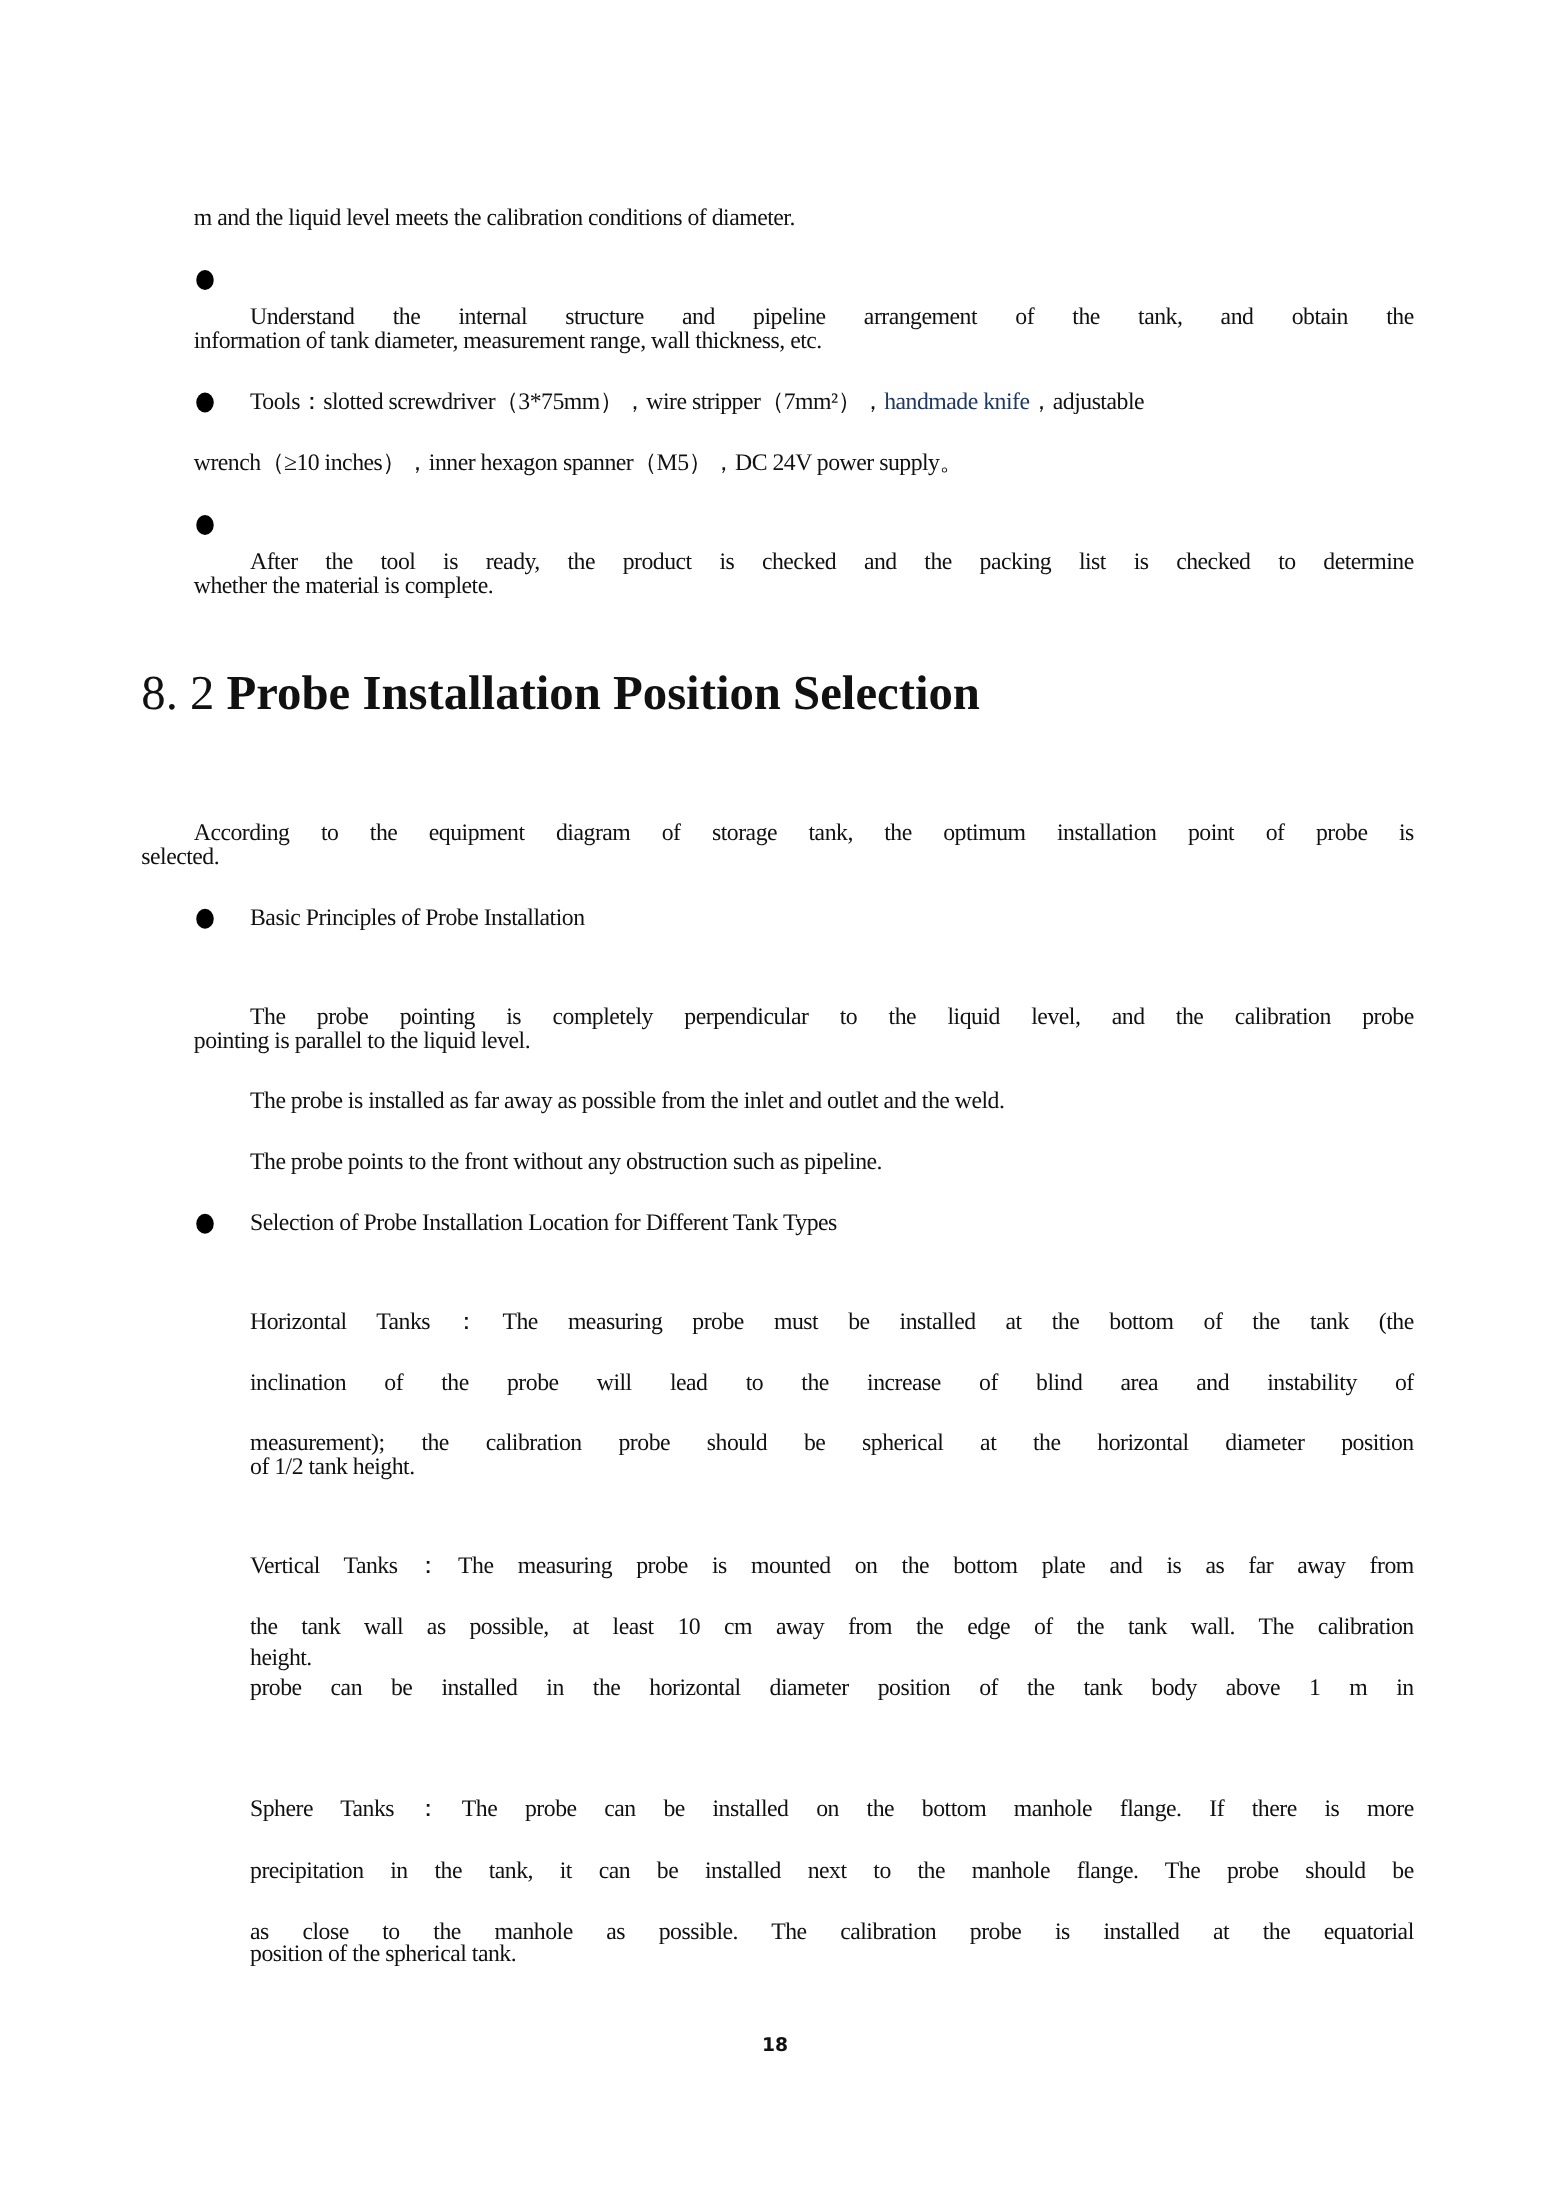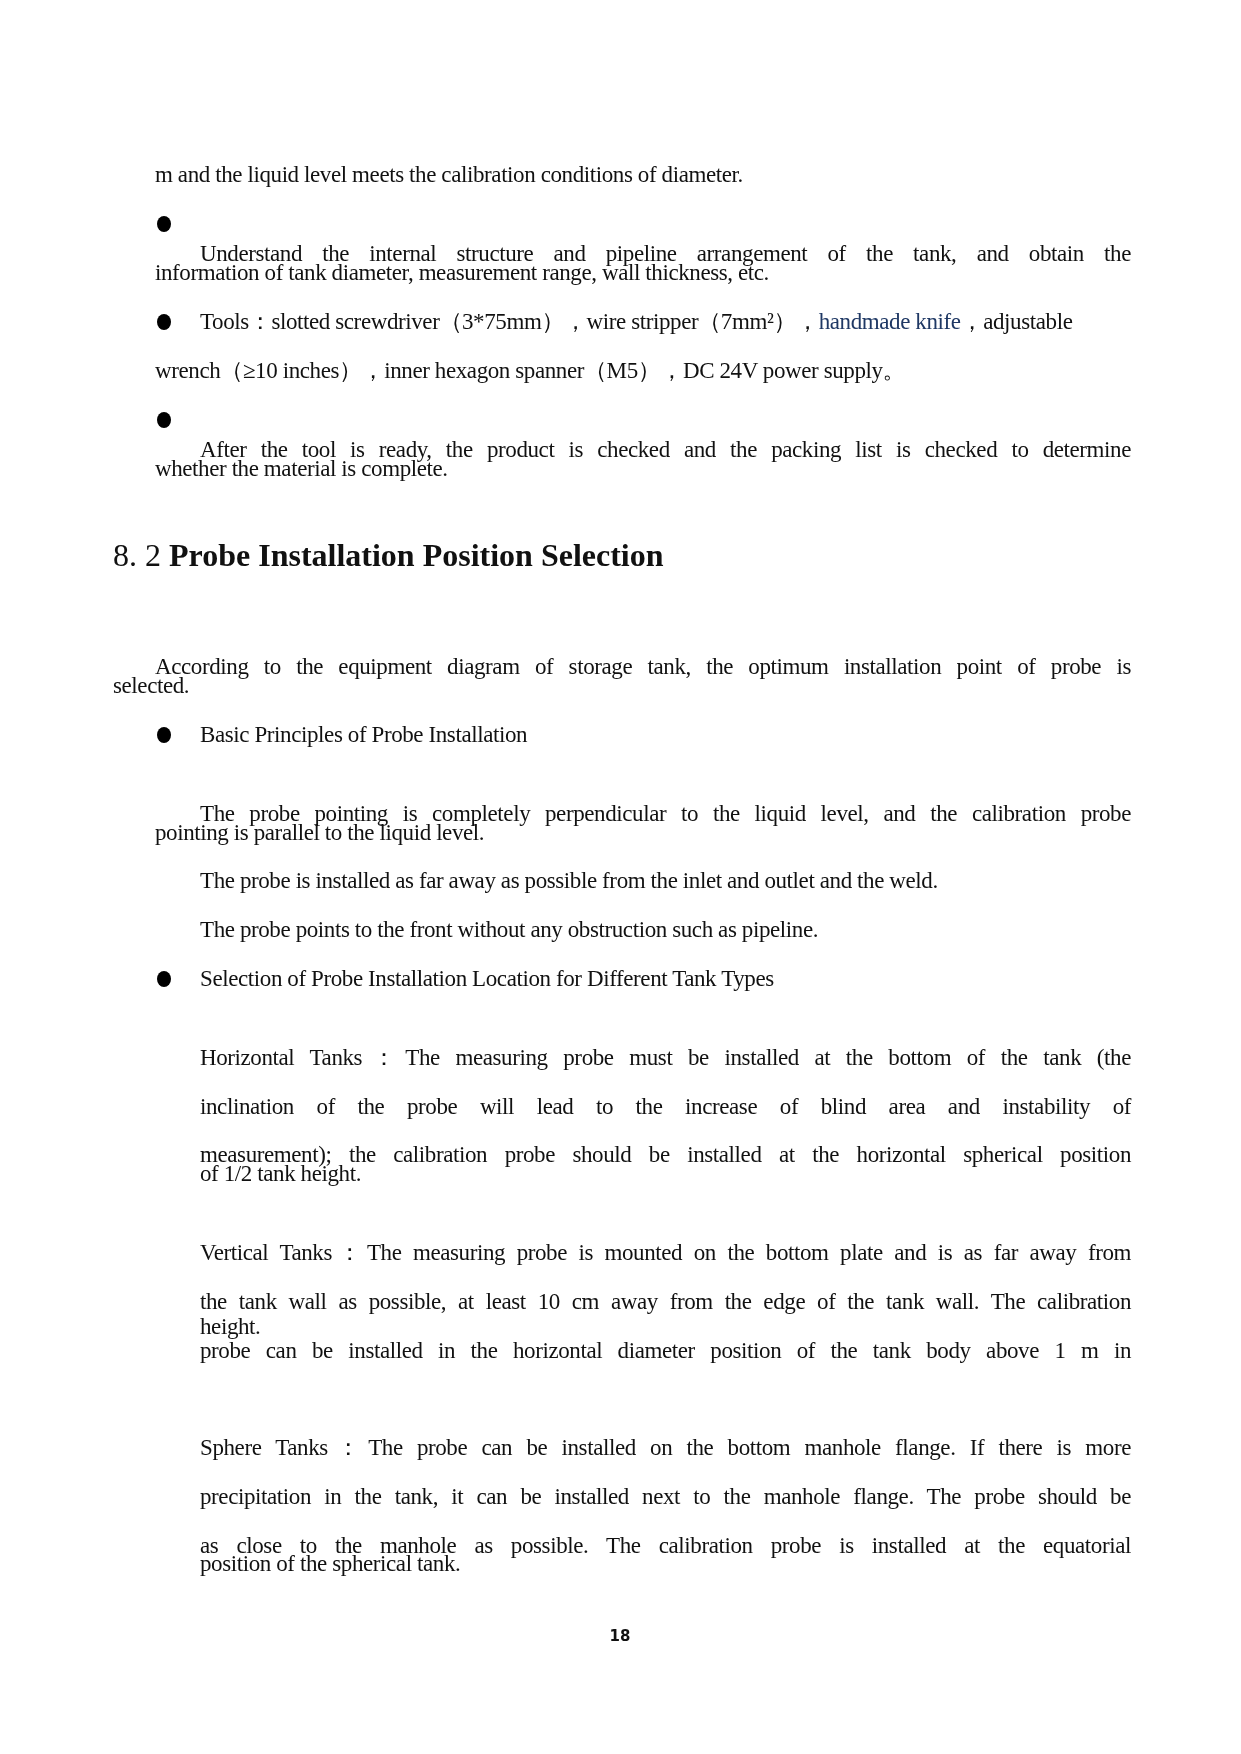--- a/index.html
+++ b/index.html
@@ -1,22 +1,22 @@
 <!DOCTYPE html>
 <html><head>
 <meta charset="utf-8">
 <style>
   html, body { margin: 0; padding: 0; background: #ffffff; }
   body { width: 1241px; height: 1754px; position: relative; overflow: hidden;
          font-family: "Liberation Serif", "DejaVu Serif", serif; color: #111; }
   .page { position: absolute; left: 0; top: 0; width: 1241px; height: 1754px; }
-  .line { position: absolute; font-size: 23px; line-height: 30px; white-space: nowrap; letter-spacing: -0.4px; }
+  .line { position: absolute; font-size: 19px; line-height: 30px; white-space: nowrap; letter-spacing: -0.4px; }
   .just { text-align: justify; text-align-last: justify; white-space: normal; margin-top: 30px; }
   .bullet { position: absolute; width: 14px; height: 16px; border-radius: 50%; background: #000; }
-  .heading { position: absolute; left: 113px; top: 537px; font-size: 32px; line-height: 36px; white-space: nowrap; }
+  .heading { position: absolute; left: 113px; top: 537px; font-size: 39px; line-height: 36px; white-space: nowrap; }
   .heading .num { font-weight: normal; }
   .heading .title { font-weight: bold; }
   .link-text { color: #1f3864; }
   .page-number { position: absolute; left: 600px; top: 1627px; width: 40px; text-align: center;
                  font-family: "DejaVu Sans", sans-serif; font-weight: bold; font-size: 15px; }
 </style>
 </head>
 <body>
 
 <div class="page">
@@ -50,21 +50,21 @@
   <div class="line just" style="left:200px; top:769px; width:931px;">The probe pointing is completely perpendicular to the liquid level, and the calibration probe</div>
   <div class="line" style="left:200px; top:866px;">The probe is installed as far away as possible from the inlet and outlet and the weld.</div>
   <div class="line" style="left:155px; top:818px;">pointing is parallel to the liquid level.</div>
   <div class="line" style="left:200px; top:915px;">The probe points to the front without any obstruction such as pipeline.</div>
 
   <div class="bullet" style="left:157px; top:971px;"></div>
   <div class="line" style="left:200px; top:964px;">Selection of Probe Installation Location for Different Tank Types</div>
 
   <div class="line just" style="left:200px; top:1062px; width:931px;">inclination of the probe will lead to the increase of blind area and instability of</div>
   <div class="line just" style="left:200px; top:1013px; width:931px;">Horizontal Tanks：The measuring probe must be installed at the bottom of the tank (the</div>
-  <div class="line just" style="left:200px; top:1110px; width:931px;">measurement); the calibration probe should be installed at the horizontal spherical position</div>
+  <div class="line just" style="left:200px; top:1110px; width:931px;">measurement); the calibration probe should be spherical at the horizontal diameter position</div>
   <div class="line" style="left:200px; top:1159px;">of 1/2 tank height.</div>
 
   <div class="line just" style="left:200px; top:1208px; width:931px;">Vertical Tanks：The measuring probe is mounted on the bottom plate and is as far away from</div>
   <div class="line just" style="left:200px; top:1257px; width:931px;">the tank wall as possible, at least 10 cm away from the edge of the tank wall. The calibration</div>
   <div class="line just" style="left:200px; top:1306px; width:931px;">probe can be installed in the horizontal diameter position of the tank body above 1 m in</div>
   <div class="line" style="left:200px; top:1312px;">height.</div>
 
   <div class="line just" style="left:200px; top:1403px; width:931px;">Sphere Tanks：The probe can be installed on the bottom manhole flange. If there is more</div>
   <div class="line just" style="left:200px; top:1452px; width:931px;">precipitation in the tank, it can be installed next to the manhole flange. The probe should be</div>
   <div class="line just" style="left:200px; top:1501px; width:931px;">as close to the manhole as possible. The calibration probe is installed at the equatorial</div>

